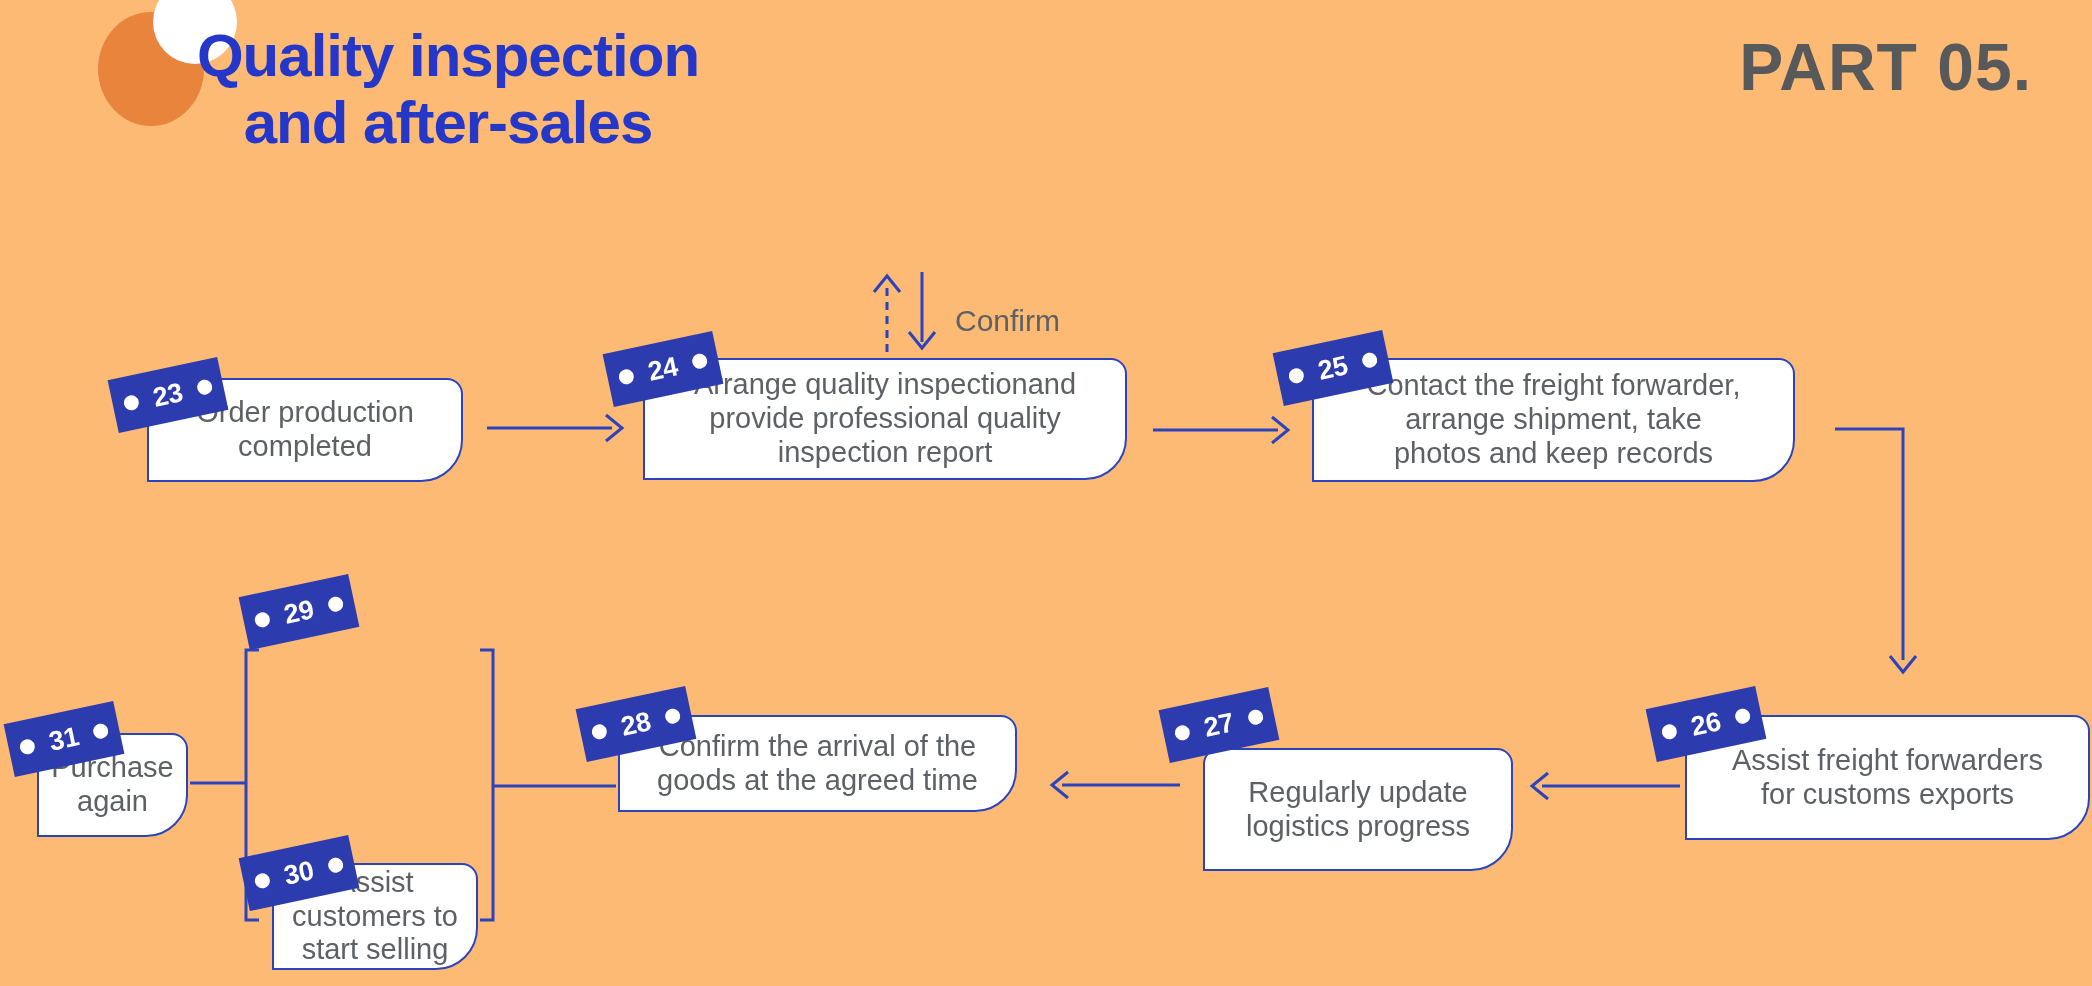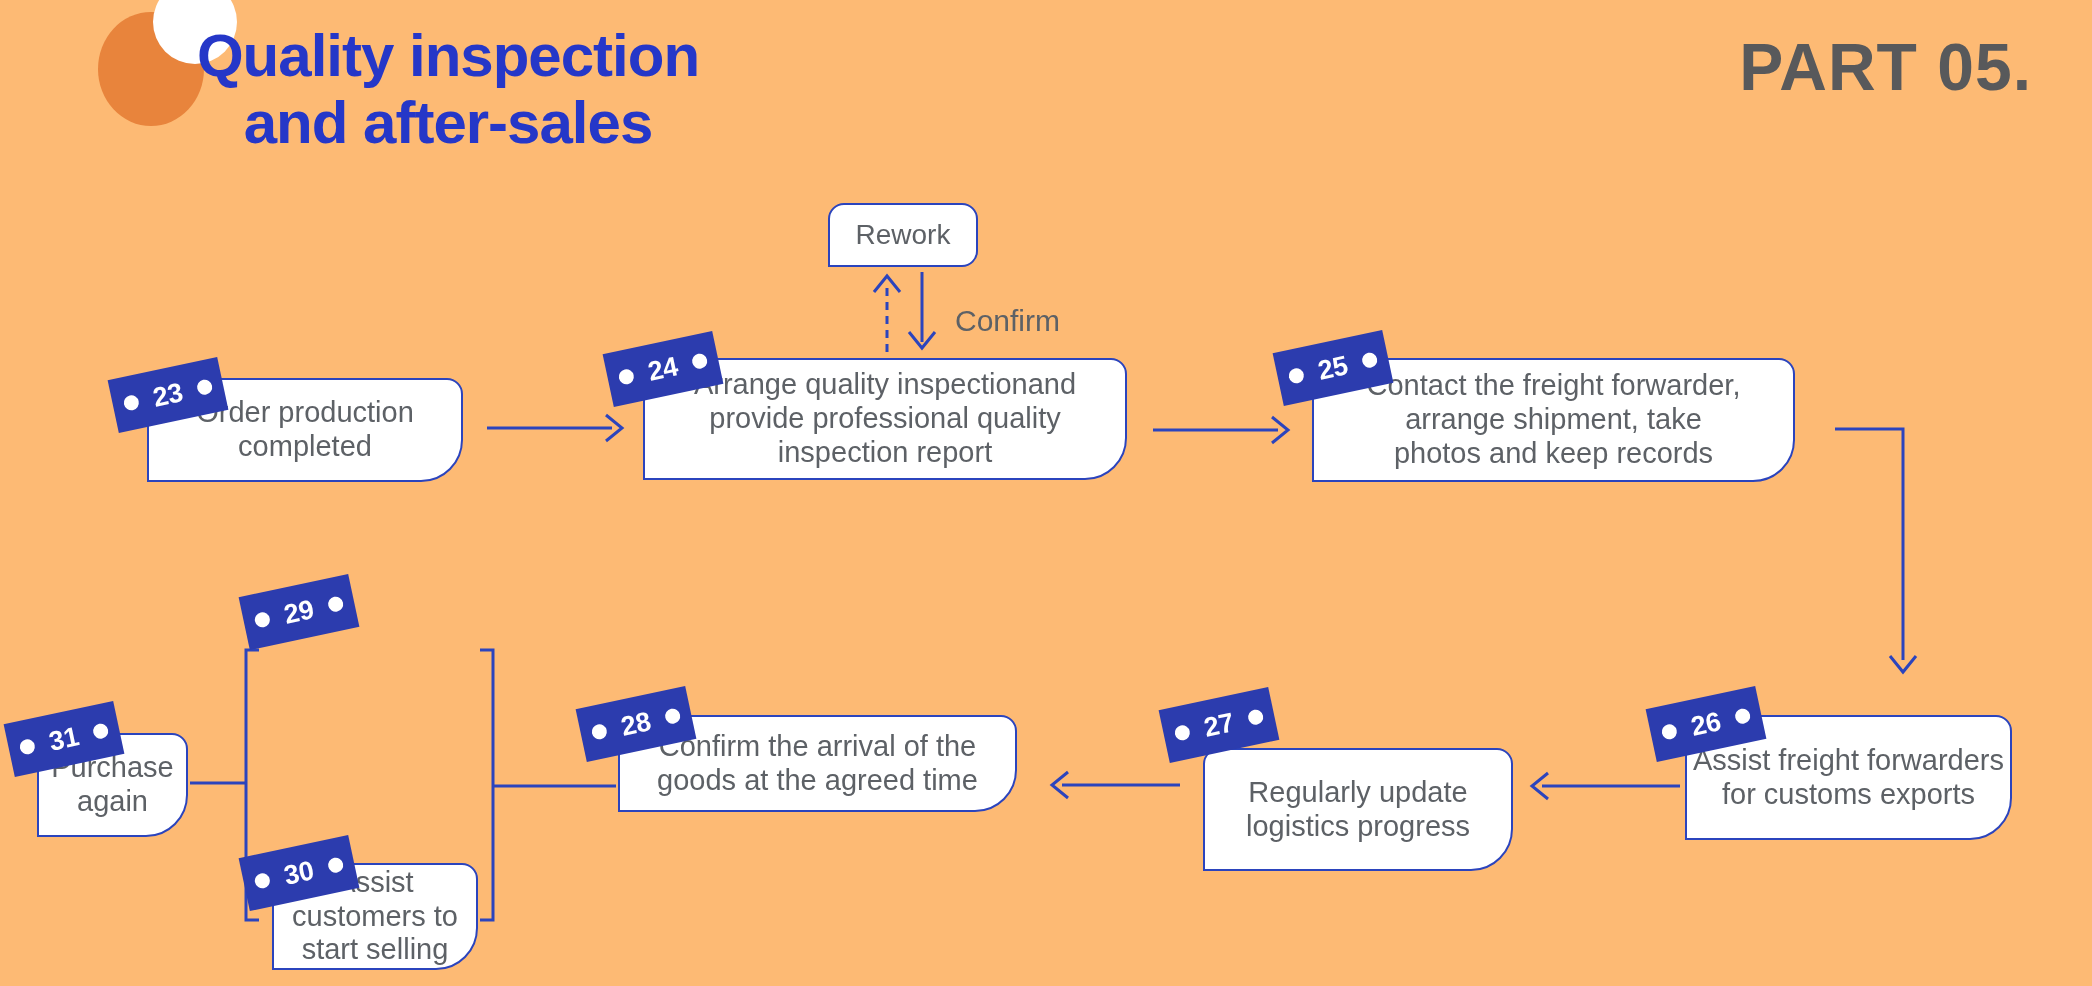--- a/index.html
+++ b/index.html
@@ -49,21 +49,21 @@
     border:2.5px solid var(--blue);
     border-radius:16px 16px 42px 0;
     display:flex;align-items:center;justify-content:center;
     text-align:center;color:var(--gray);
     font-size:29px;line-height:1.17;white-space:pre-line;
   }
   #box-rework{left:828px;top:203px;width:150px;height:64px;border-radius:16px 16px 16px 0;font-size:28px;}
   #step-23{left:147px;top:378px;width:316px;height:104px;}
   #step-24{left:643px;top:358px;width:484px;height:122px;}
   #step-25{left:1312px;top:358px;width:483px;height:124px;}
-  #step-26{left:1685px;top:715px;width:327px;height:125px;}
+  #step-26{left:1685px;top:715px;width:405px;height:125px;}
   #step-27{left:1203px;top:748px;width:310px;height:123px;}
   #step-28{left:618px;top:715px;width:399px;height:97px;}
   #step-29{left:272px;top:603px;width:206px;height:107px;}
   #step-30{left:272px;top:863px;width:206px;height:107px;}
   #step-31{left:37px;top:733px;width:151px;height:104px;}
   .failure{
     position:absolute;left:955px;top:304px;z-index:2;
     font-size:30px;color:var(--gray);
   }
   
@@ -128,21 +128,20 @@
     <path d="M887,352 V282" stroke-dasharray="8 6"></path>
     <path d="M874,292 L887,276 L900,292"></path>
   </svg>
 
   <div class="blob-circle"></div>
   <div class="blob-notch"></div>
   <h1 class="title">Quality inspection
 and after-sales</h1>
   <div class="part">PART 05.</div>
 
-  <div class="box" id="box-rework">Rework</div>
   <div class="failure">Confirm</div>
 
   <div class="box" id="step-23">Order production
 completed</div>
   <div class="box" id="step-24">Arrange quality inspectionand
 provide professional quality
 inspection report</div>
   <div class="box" id="step-25">Contact the freight forwarder,
 arrange shipment, take
 photos and keep records</div>

